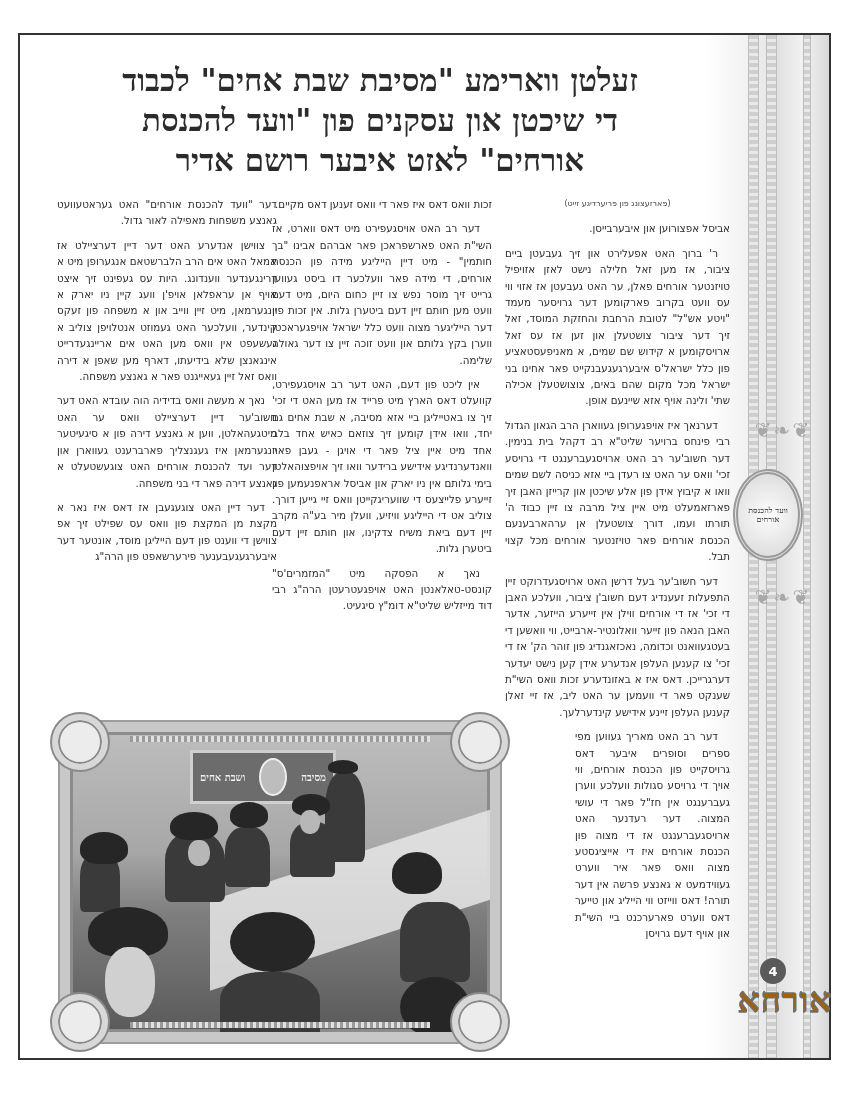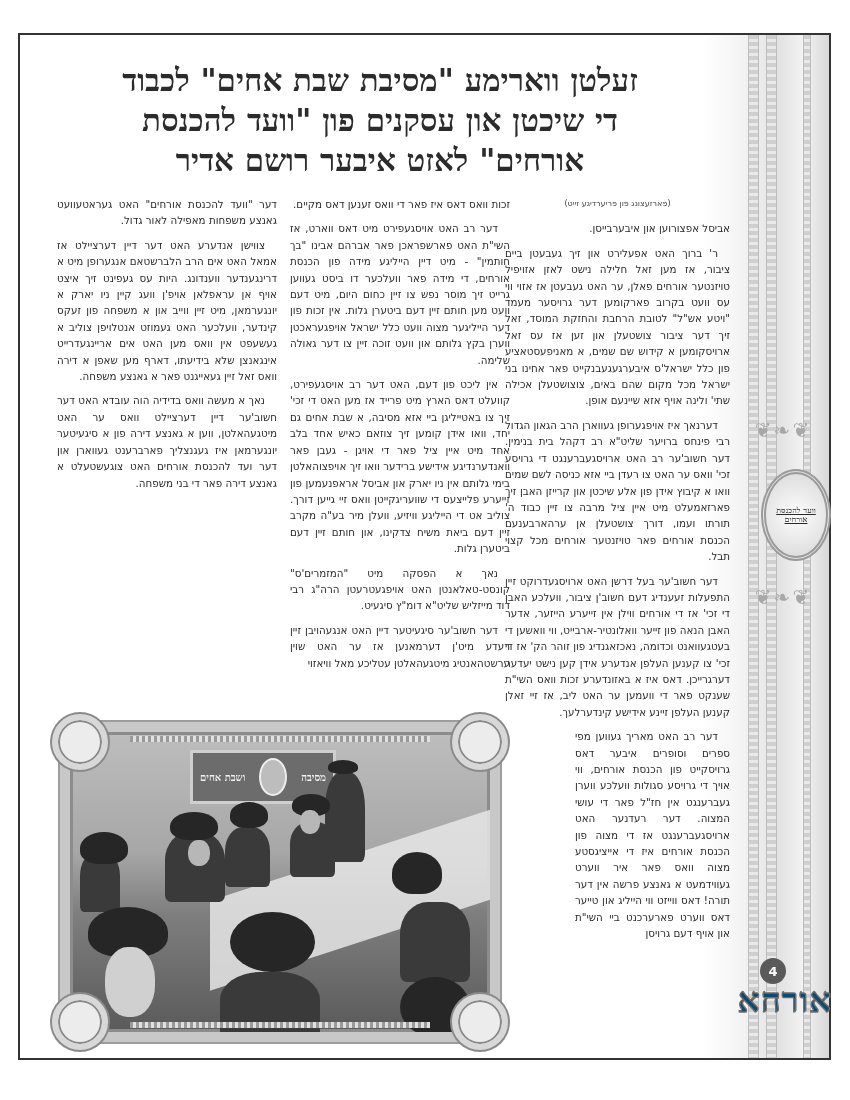--- a/index.html
+++ b/index.html
@@ -13,44 +13,44 @@
   .pillar { position:absolute; right:0; top:0; width:125px; height:100%;
             background:linear-gradient(90deg, rgba(255,255,255,0) 0%, #f1f1f1 35%, #e2e2e2 60%, #f3f3f3 80%, #d8d8d8 100%); }
   .pillar-col { position:absolute; top:0; bottom:0; width:9px;
                 background:repeating-linear-gradient(180deg, #cfcfcf 0 4px, #e9e9e9 4px 7px);
                 border-left:1px solid #bdbdbd; border-right:1px solid #bdbdbd; }
   .pillar-col.a { right:70px; }
   .pillar-col.b { right:52px; }
   .pillar-col.c { right:18px; width:6px; }
 
   .emblem { position:absolute; left:733px; top:455px; width:98px; height:120px;
-            display:flex; align-items:center; justify-content:flex-end;text-decoration:underline; }
+            display:flex; align-items:center; justify-content:flex-start; }
   .emblem-oval { width:60px; height:82px; border-radius:50%;
                  border:5px double #9a9a9a; background:radial-gradient(circle, #fdfdfd 0%, #d7d7d7 100%);
                  display:flex; align-items:center; justify-content:center; text-align:center;
                  font-family:"DejaVu Serif", serif; font-size:8px; font-weight:bold; color:#555; line-height:1.1; direction:rtl; }
   .scroll-orn { position:absolute; left:742px; width:82px; height:24px; color:#a8a8a8;
                 font-size:20px; text-align:center; line-height:24px; letter-spacing:2px; }
 
   .page-number { position:absolute; left:760px; top:958px; width:26px; height:26px; border-radius:50%;
                  background:#5a5a5a; color:#fff; font-weight:bold; font-size:13px;
                  display:flex; align-items:center; justify-content:center; }
   .logo { position:absolute; left:672px; top:982px; width:160px; direction:rtl; text-align:right;
           font-family:"DejaVu Serif", serif; font-weight:bold; font-size:34px; line-height:36px;
-          color:#0c4a6e; -webkit-text-stroke:1.4px #6e6e6e; letter-spacing:1px; }
+          color:#a16207; -webkit-text-stroke:1.4px #6e6e6e; letter-spacing:1px; }
 
   .headline { position:absolute; left:40px; top:60px; width:680px; direction:rtl; text-align:center;
               font-family:"DejaVu Serif", serif; font-weight:bold; font-size:31px; line-height:40px;
               color:#2b2b2b; margin:0; }
 
   .col { position:absolute; direction:rtl; text-align:justify; font-size:10.3px; line-height:16.4px; }
   .col p { margin:0 0 8px 0; text-indent:12px; }
   .col p.noindent { text-indent:0; }
   .col-right { left:505px; top:196px; width:225px; }
-  .col-mid   { left:290px; top:196px; width:220px; }
+  .col-mid   { left:272px; top:196px; width:220px; }
   .col-left  { left:57px;  top:196px; width:220px; }
   .caption-credit { text-align:center; font-size:8px; margin:0 0 8px 0; color:#444; }
 
   .photo { position:absolute; left:60px; top:722px; width:440px; height:320px; }
   .photo-frame { position:absolute; inset:0; border-radius:30px;
                  border:10px solid #c8c8c8; box-shadow:inset 0 0 0 3px #8c8c8c, 0 0 0 2px #9d9d9d;
                  background:linear-gradient(180deg, #bdbdbd 0%, #a7a7a7 40%, #7f7f7f 60%, #5a5a5a 100%); overflow:hidden; }
   .photo-banner { position:absolute; left:120px; top:18px; width:140px; height:48px;
                   background:#6c6c6c; border:3px solid #cfcfcf; color:#f1f1f1;
                   display:flex; align-items:center; justify-content:space-around;
@@ -97,27 +97,27 @@
   <p>דערנאך איז אויפגערופן געווארן הרב הגאון הגדול רבי פינחס ברויער שליט"א רב דקהל בית בנימין. דער חשוב'ער רב האט ארויסגעברענגט די גרויסע זכי' וואס ער האט צו רעדן ביי אזא כניסה לשם שמים וואו א קיבוץ אידן פון אלע שיכטן און קרייזן האבן זיך פארזאמעלט מיט איין ציל מרבה צו זיין כבוד ה' תורתו ועמו, דורך צושטעלן אן ערהארבענעם הכנסת אורחים פאר טויזנטער אורחים מכל קצוי תבל.</p>
   <p>דער חשוב'ער בעל דרשן האט ארויסגעדרוקט זיין התפעלות זעענדיג דעם חשוב'ן ציבור, וועלכע האבן די זכי' אז די אורחים ווילן אין זייערע הייזער, אדער האבן הנאה פון זייער וואלונטיר-ארבייט, ווי וואשען די בעטגעוואנט וכדומה, נאכזאגנדיג פון זוהר הק' אז די זכי' צו קענען העלפן אנדערע אידן קען נישט יעדער דערגרייכן. דאס איז א באזונדערע זכות וואס השי"ת שענקט פאר די וועמען ער האט ליב, אז זיי זאלן קענען העלפן זיינע אידישע קינדערלעך.</p>
   <p style="margin-left:70px;">דער רב האט מאריך געווען מפי ספרים וסופרים איבער דאס גרויסקייט פון הכנסת אורחים, ווי אויך די גרויסע סגולות וועלכע ווערן געברענגט אין חז"ל פאר די עושי המצוה. דער רעדנער האט ארויסגעברענגט אז די מצוה פון הכנסת אורחים איז די אייציגסטע מצוה וואס פאר איר ווערט געווידמעט א גאנצע פרשה אין דער תורה! דאס ווייזט ווי הייליג און טייער דאס ווערט פארערכנט ביי השי"ת און אויף דעם גרויסן</p>
 </div>
 
 <div class="col col-mid">
   <p class="noindent">זכות וואס דאס איז פאר די וואס זענען דאס מקיים.</p>
   <p>דער רב האט אויסגעפירט מיט דאס ווארט, אז השי"ת האט פארשפראכן פאר אברהם אבינו "בך חותמין" - מיט דיין הייליגע מידה פון הכנסת אורחים, די מידה פאר וועלכער דו ביסט געווען גרייט זיך מוסר נפש צו זיין כחום היום, מיט דעם וועט מען חותם זיין דעם ביטערן גלות. אין זכות פון דער הייליגער מצוה וועט כלל ישראל אויפגעראכטן ווערן בקץ גלותם און וועט זוכה זיין צו דער גאולה שלימה.</p>
   <p>אין ליכט פון דעם, האט דער רב אויסגעפירט, קוועלט דאס הארץ מיט פרייד אז מען האט די זכי' זיך צו באטייליגן ביי אזא מסיבה, א שבת אחים גם יחד, וואו אידן קומען זיך צוזאם כאיש אחד בלב אחד מיט איין ציל פאר די אויגן - געבן פאר וואנדערנדיגע אידישע ברידער וואו זיך אויפצוהאלטן בימי גלותם אין ניו יארק און אביסל אראפנעמען פון זייערע פלייצעס די שוועריגקייטן וואס זיי גייען דורך. צוליב אט די הייליגע וויזיע, וועלן מיר בע"ה מקרב זיין דעם ביאת משיח צדקינו, און חותם זיין דעם ביטערן גלות.</p>
   <p>נאך א הפסקה מיט "המזמרים'ס" קונסט-טאלאנטן האט אויפגעטרעטן הרה"ג רבי דוד מייזליש שליט"א דומ"ץ סיגעיט.</p>
-  <p>דער חשוב'ער סיגעיטער דיין האט אנגעהויבן זיין רעדע מיט'ן דערמאנען אז ער האט שוין ערשטהאנטיג מיטגעהאלטן עטליכע מאל וויאזוי</p>
 </div>
 
 <div class="col col-left">
   <p class="noindent">דער "וועד להכנסת אורחים" האט געראטעוועט גאנצע משפחות מאפילה לאור גדול.</p>
   <p>צווישן אנדערע האט דער דיין דערציילט אז אמאל האט אים הרב הלברשטאם אנגערופן מיט א דרינגענדער ווענדונג. היות עס געפינט זיך איצט אויף אן עראפלאן אויפ'ן וועג קיין ניו יארק א יונגערמאן, מיט זיין ווייב און א משפחה פון זעקס קינדער, וועלכער האט געמוזט אנטלויפן צוליב א געשעפט אין וואס מען האט אים אריינגעדרייט אינגאנצן שלא בידיעתו, דארף מען שאפן א דירה וואס זאל זיין געאייגנט פאר א גאנצע משפחה.</p>
   <p>נאך א מעשה וואס בדידיה הוה עובדא האט דער חשוב'ער דיין דערציילט וואס ער האט מיטגעהאלטן, ווען א גאנצע דירה פון א סיגעיטער יונגערמאן איז געגנצליך פארברענט געווארן און דער ועד להכנסת אורחים האט צוגעשטעלט א גאנצע דירה פאר די בני משפחה.</p>
+  <p>דער דיין האט צוגעגעבן אז דאס איז נאר א מקצת מן המקצת פון וואס עס שפילט זיך אפ צווישן די ווענט פון דעם הייליגן מוסד, אונטער דער איבערגעגעבענער פירערשאפט פון הרה"ג</p>
 </div>
 
 <div class="photo">
   <div class="photo-frame">
     <div class="photo-banner">
       <span>מסיבה</span>
       <span style="display:inline-block;width:24px;height:34px;border-radius:50%;background:#bdbdbd;border:2px solid #eee;"></span>
       <span>ושבת אחים</span>
     </div>
     <div class="photo-table"></div>

